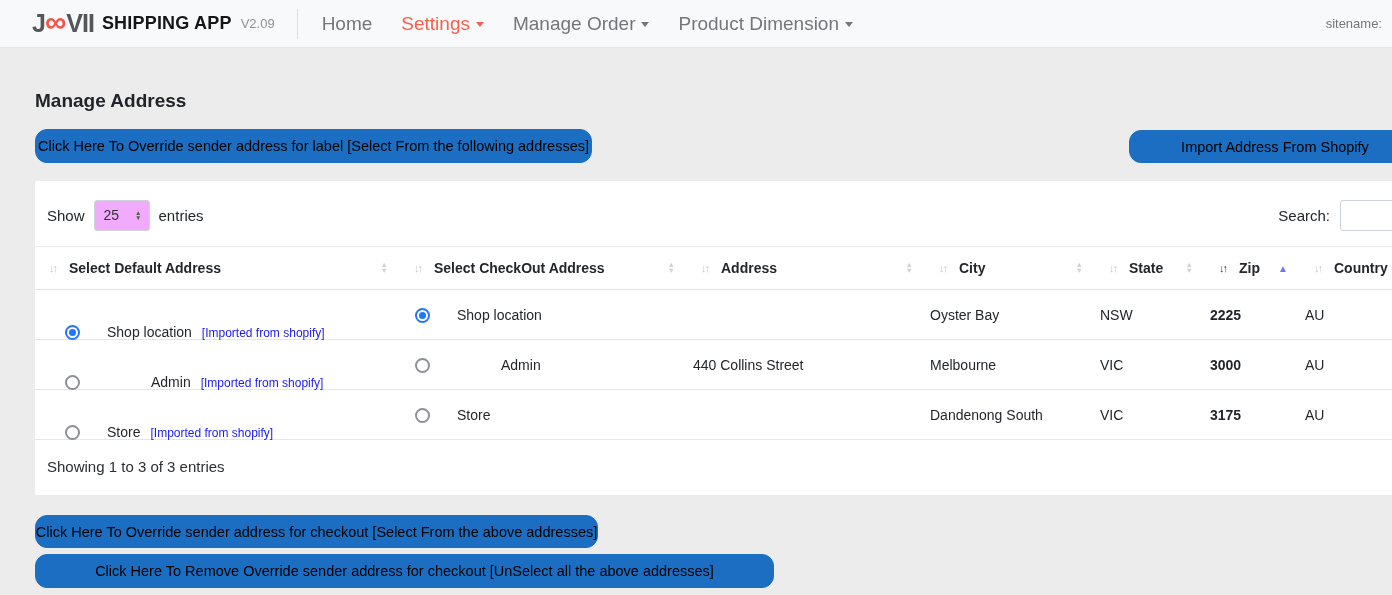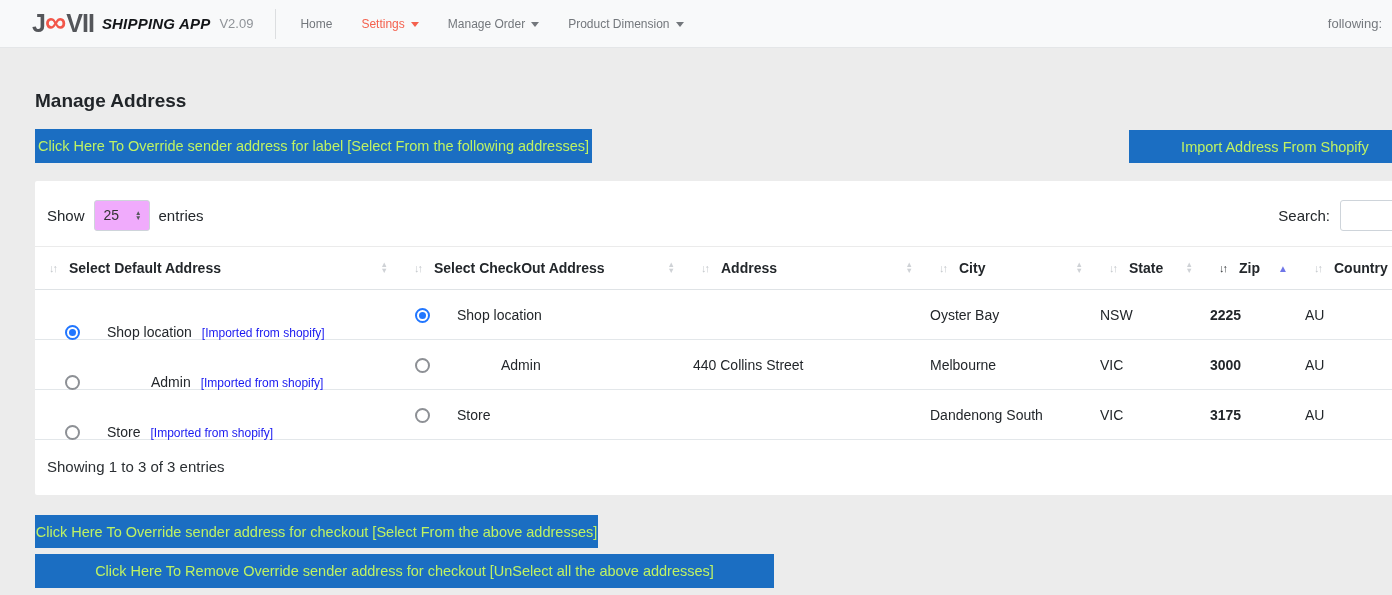--- a/index.html
+++ b/index.html
@@ -12,34 +12,34 @@
     font-size: 14px;
   }
   
   .navbar {
     height: 48px; background: #f8f9fa; border-bottom: 1px solid #e4e6e8;
     display: flex; align-items: center; padding: 0 8px 0 32px;
   }
   .logo { display: flex; align-items: baseline; font-weight: bold; font-size: 25px;
           color: #54565a; letter-spacing: -1px; cursor: pointer; }
   .logo .inf { color: #f2574a; font-size: 30px; line-height: 18px; margin: 0 0px; letter-spacing: 0; }
-  .app-name { margin-left: 8px; font-weight: 700; font-size: 15px; color: #141619; letter-spacing: .2px; font-style: italic; }
+  .app-name { margin-left: 8px; font-weight: 700; font-size: 18px; color: #141619; letter-spacing: .2px; }
   .version  { margin-left: 9px; color: #8f9398; font-size: 13px; font-weight: 400; }
   .nav-divider { width: 1px; height: 30px; background: #dcdee0; margin: 0 24px 0 22px; }
   .nav-item { display: flex; align-items: center; gap: 6px; color: #73777c;
-              font-size: 12px; margin-right: 29px; cursor: pointer; white-space: nowrap; }
+              font-size: 19px; margin-right: 29px; cursor: pointer; white-space: nowrap; }
   .nav-item.active { color: #f4614e; font-weight: 400; }
   .caret { width: 0; height: 0; border-left: 4px solid transparent; border-right: 4px solid transparent;
            border-top: 5px solid currentColor; margin-top: 2px; }
   .sitename { margin-left: auto; color: #75797e; font-size: 13px; padding-right: 2px; white-space: nowrap; }
 
   
   .page-title { margin: 42px 0 17px 35px; font-size: 19px; font-weight: 700; color: #212529; }
   .btn-blue {
-    background: #1b6ec2; color: #bef264; border: 1px solid #1b6ec2; border-radius: 0;
+    background: #1b6ec2; color: #000000; border: 1px solid #1b6ec2; border-radius: 12px;
     font-family: "Liberation Sans", sans-serif; font-size: 14.5px;
     display: flex; align-items: center; justify-content: center; cursor: pointer; white-space: nowrap;
   }
   .top-row { position: relative; height: 34px; }
   .btn-override-label { position: absolute; left: 35px; top: 0; width: 557px; height: 34px; }
   .btn-import { position: absolute; left: 1129px; top: 1px; width: 292px; height: 33px; }
 
   
   .card { margin: 18px 0 0 35px; width: 1425px; background: #fff; border-radius: 2px; padding-top: 16px; }
   .card-top { display: flex; align-items: center; height: 36px; padding: 0 20px 0 12px; font-size: 15px; }
@@ -112,21 +112,21 @@
     <span class="caret"></span>
   </div>
   <div class="nav-item">
     <span>Manage Order</span>
     <span class="caret"></span>
   </div>
   <div class="nav-item">
     <span>Product Dimension</span>
     <span class="caret"></span>
   </div>
-  <span class="sitename">following:</span>
+  <span class="sitename">sitename:</span>
 </div>
 
 <div class="page-title">Manage Address</div>
 
 <div class="top-row">
   <button class="btn-blue btn-override-label">Click Here To Override sender address for label [Select From the following addresses]</button>
   <button class="btn-blue btn-import">Import Address From Shopify</button>
 </div>
 
 <div class="card">

